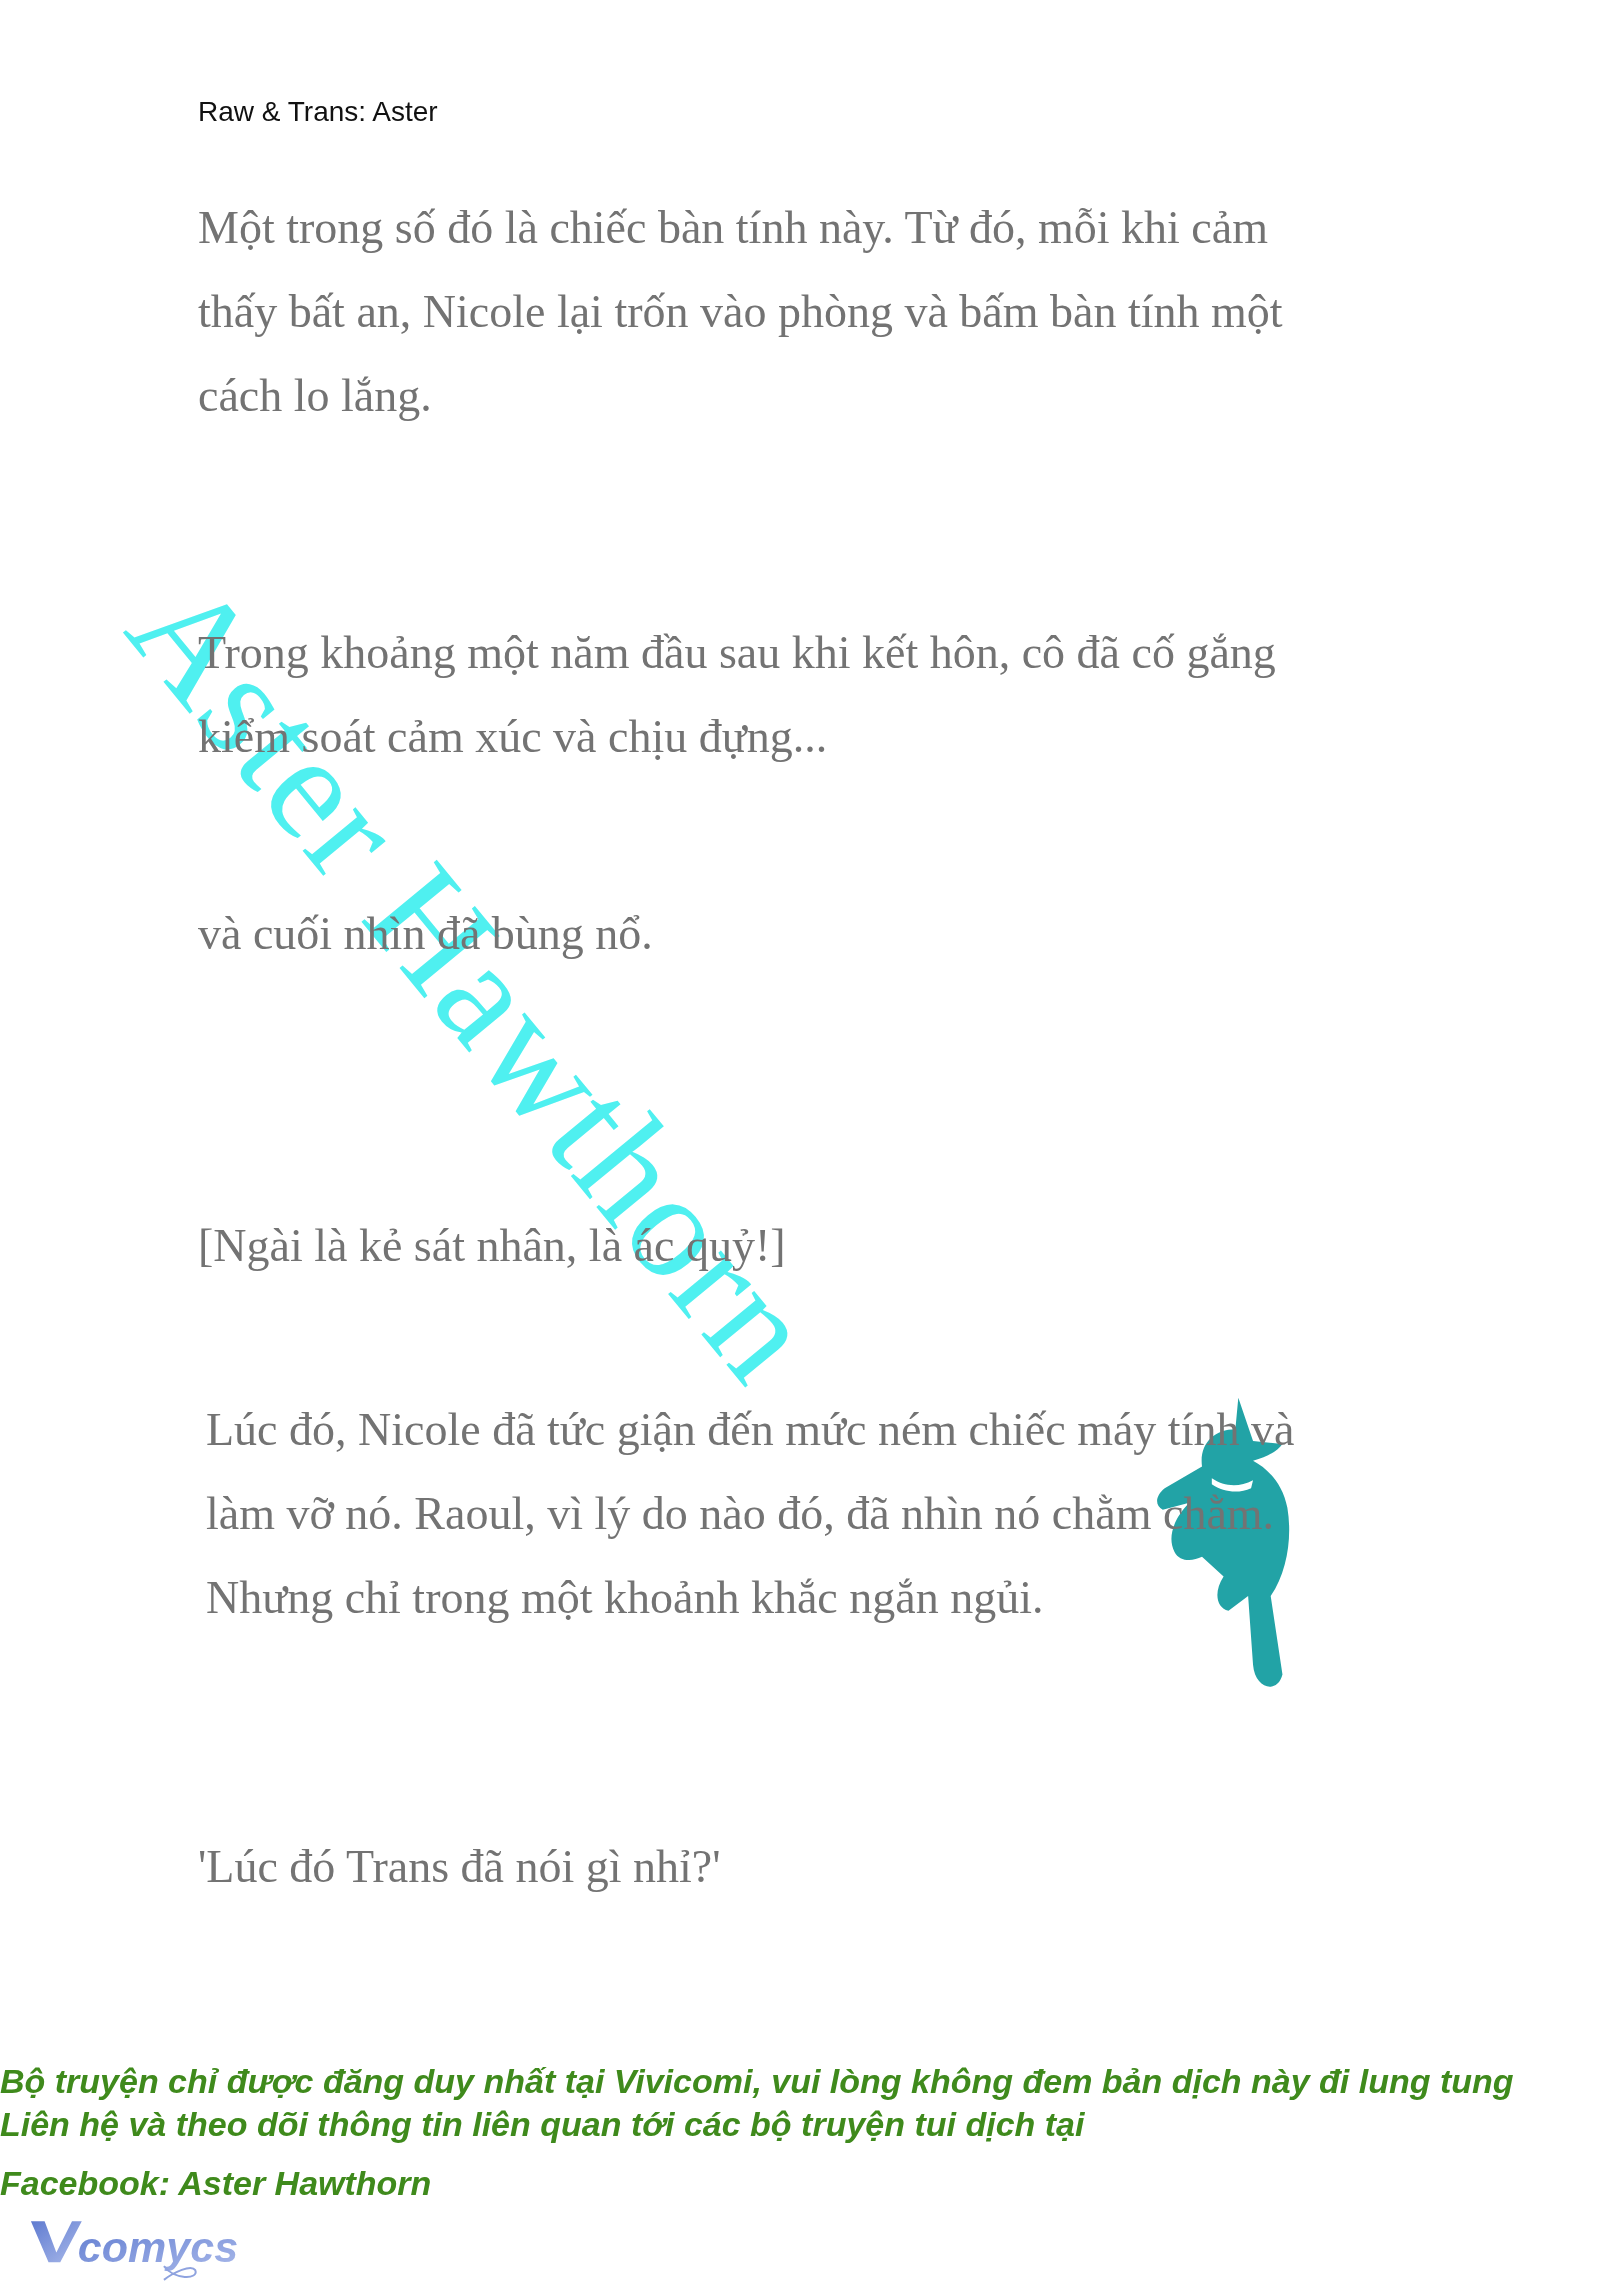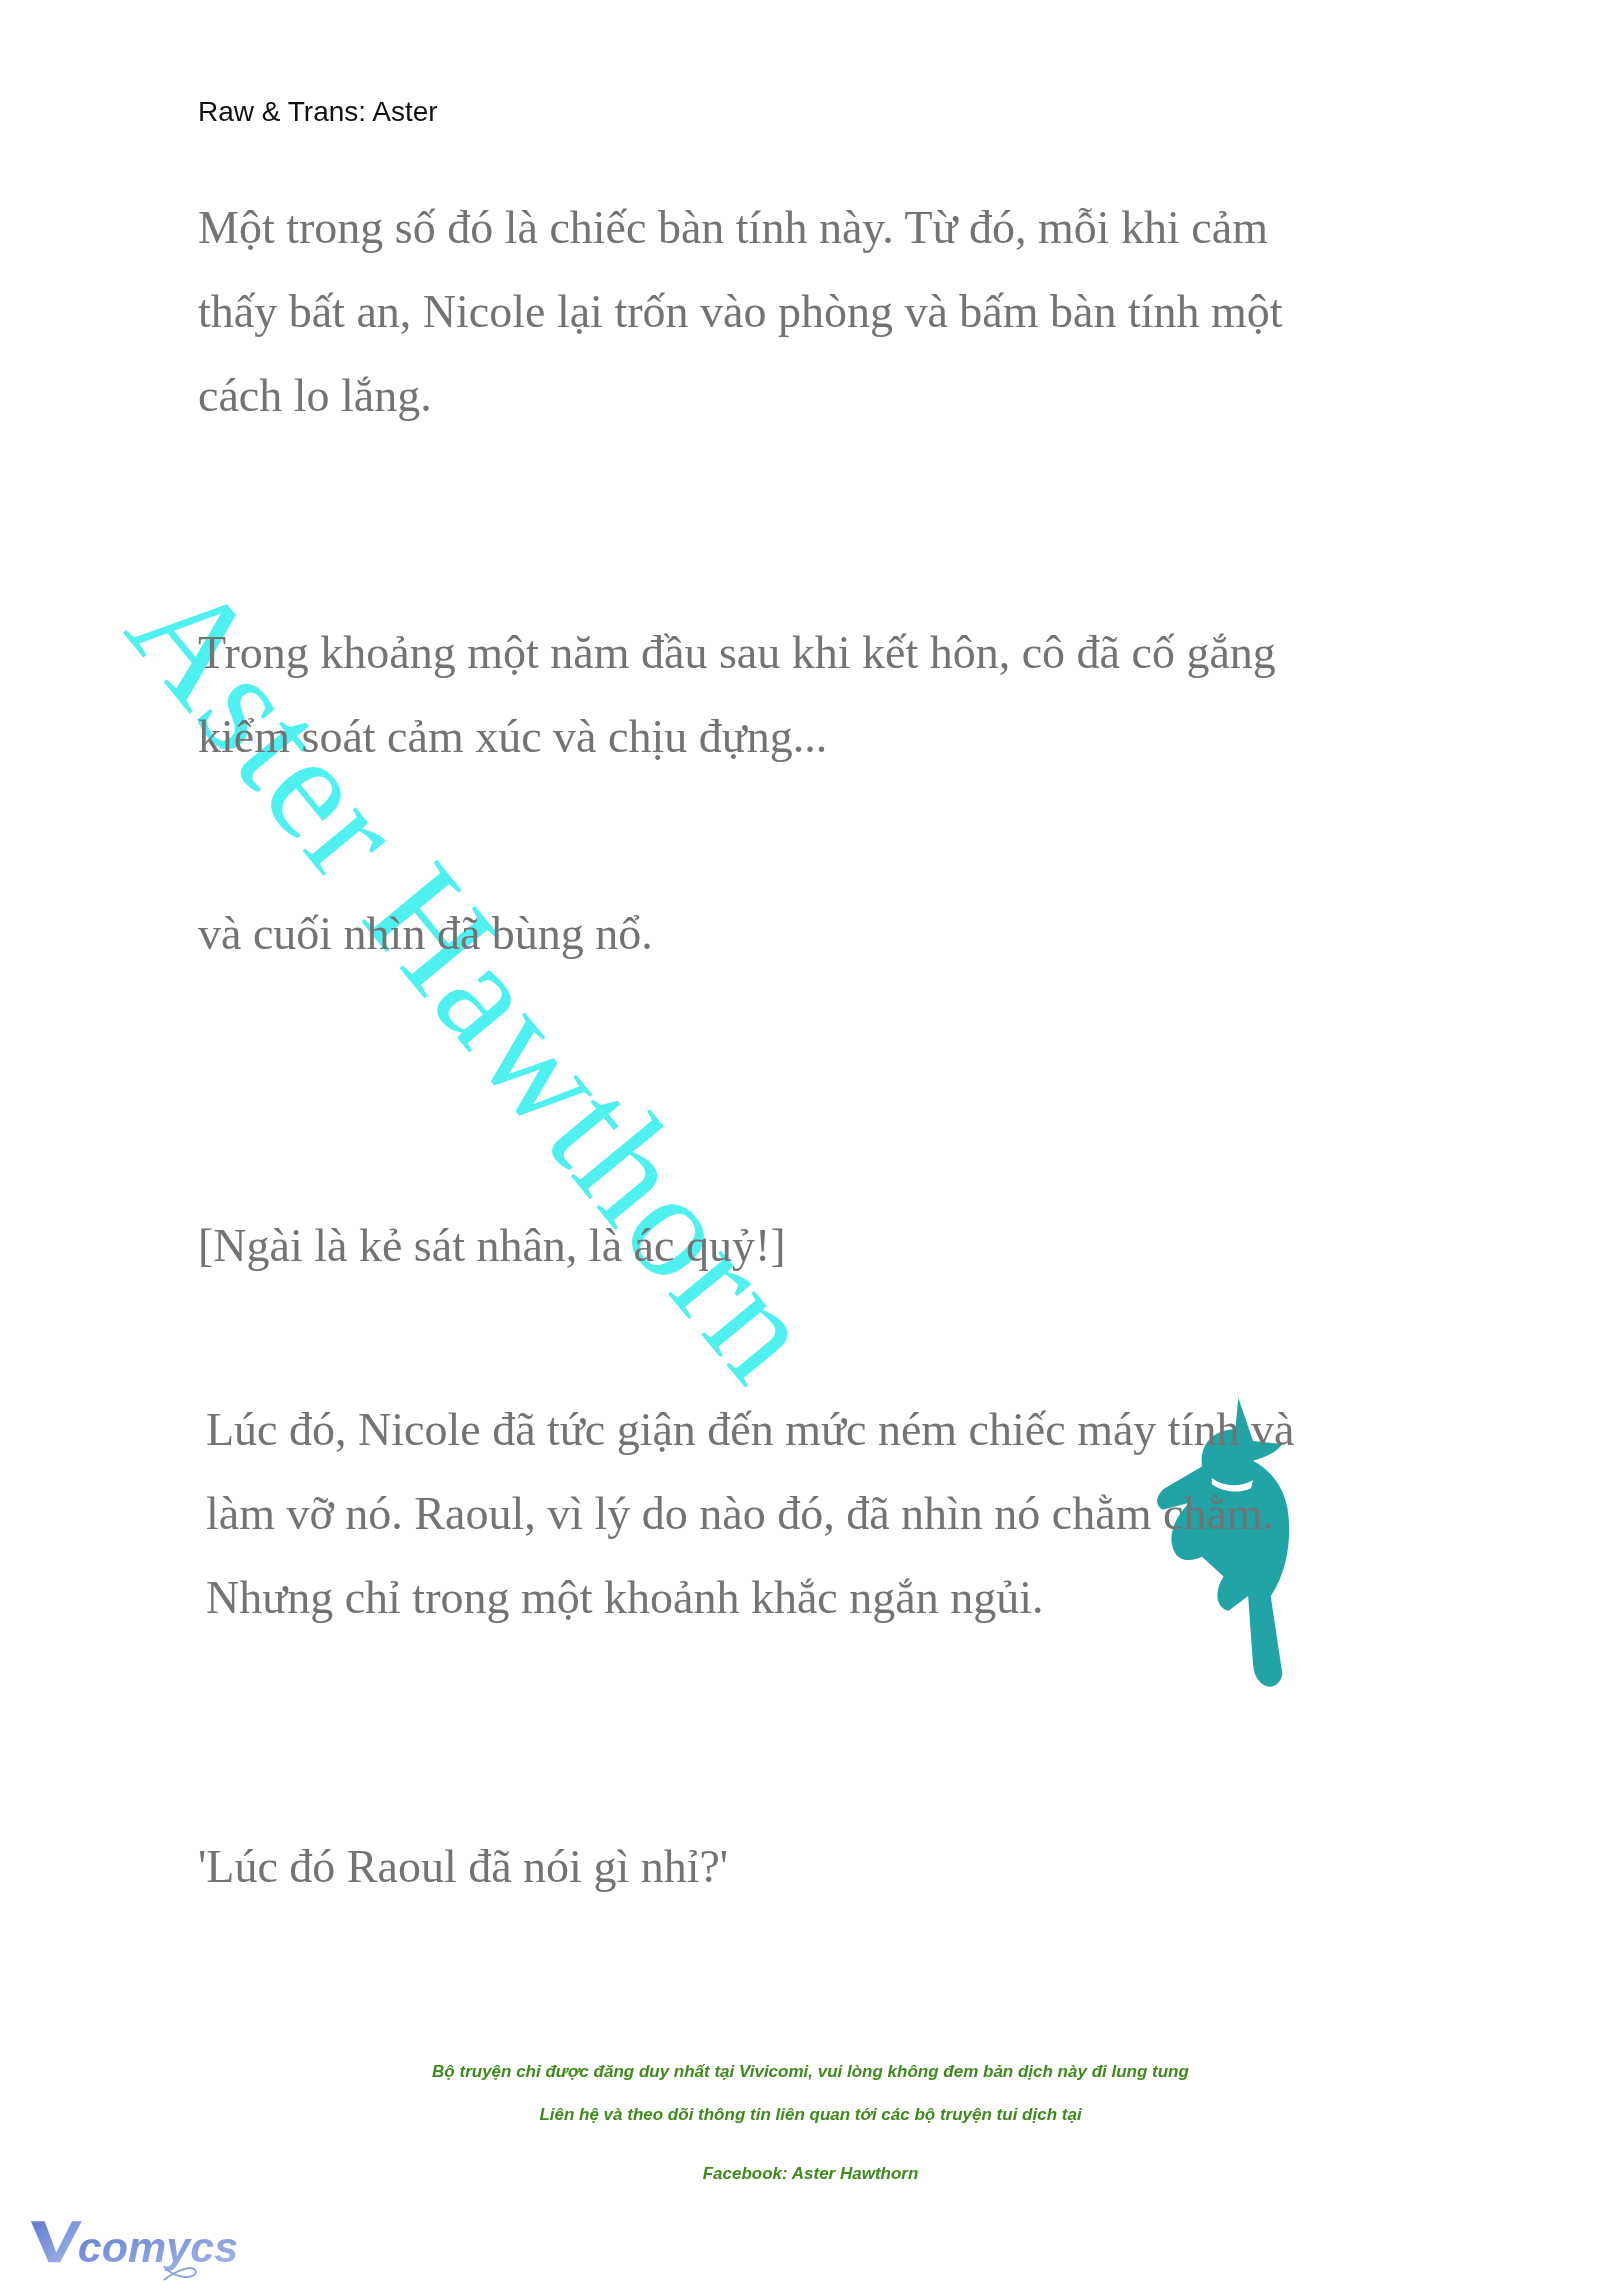--- a/index.html
+++ b/index.html
@@ -16,23 +16,23 @@
   }
   .para .line { display:block; }
   .watermark {
     position:absolute; left:227px; top:545px;
     font-family:"Liberation Serif", serif; font-size:149px; color:#4ff0f0;
     transform-origin:0 0; transform:rotate(50.5deg);
     white-space:nowrap; z-index:2; letter-spacing:2px;
   }
   .cat { position:absolute; left:1145px; top:1390px; width:167px; height:314px; z-index:2; }
   .footer {
-    position:absolute; left:0; width:1621px; text-align:center;
+    position:absolute; left:0; width:1621px; text-align:left;
     font-family:"Liberation Sans", sans-serif; font-weight:bold; font-style:italic;
-    font-size:17px; color:#3f8a1c; z-index:3;
+    font-size:34px; color:#3f8a1c; z-index:3;
   }
   .logo { position:absolute; left:27.4px; top:2217px; width:225px; height:69px; z-index:3; }
 </style>
 </head>
 <body>
 
 <div class="page">
 
   <div class="header">Raw &amp; Trans: Aster</div>
 
@@ -55,21 +55,21 @@
     <span class="line">[Ngài là kẻ sát nhân, là ác quỷ!]</span>
   </div>
 
   <div class="para" style="top:1388px;margin-left:8px;">
     <span class="line">Lúc đó, Nicole đã tức giận đến mức ném chiếc máy tính và</span>
     <span class="line">làm vỡ nó. Raoul, vì lý do nào đó, đã nhìn nó chằm chằm.</span>
     <span class="line">Nhưng chỉ trong một khoảnh khắc ngắn ngủi.</span>
   </div>
 
   <div class="para" style="top:1825px;">
-    <span class="line">'Lúc đó Raoul đã nói gì nhỉ?'</span>
+    <span class="line">'Lúc đó Trans đã nói gì nhỉ?'</span>
   </div>
 
   <div class="watermark">Aster Hawthorn</div>
 
   <svg class="cat" viewBox="0 0 170 320">
     <path fill="#22a3a6" d="M95 8 L92 40 C70 40 55 55 58 78 L20 100 C10 108 10 118 18 122 L45 115 C30 130 22 150 30 165 C35 175 48 175 58 170 L80 190 C70 205 72 222 85 225 L105 210 L110 280 C112 305 135 310 140 290 L128 210 C145 185 150 150 145 120 C140 95 125 80 110 72 C125 68 135 62 140 55 L110 52 Z"></path>
     <path fill="#ffffff" d="M68 90 C80 98 95 100 110 92 L108 100 C95 106 80 104 68 96 Z"></path>
   </svg>
 
   <div class="footer" style="top:2062px;">Bộ truyện chỉ được đăng duy nhất tại Vivicomi, vui lòng không đem bản dịch này đi lung tung</div>

